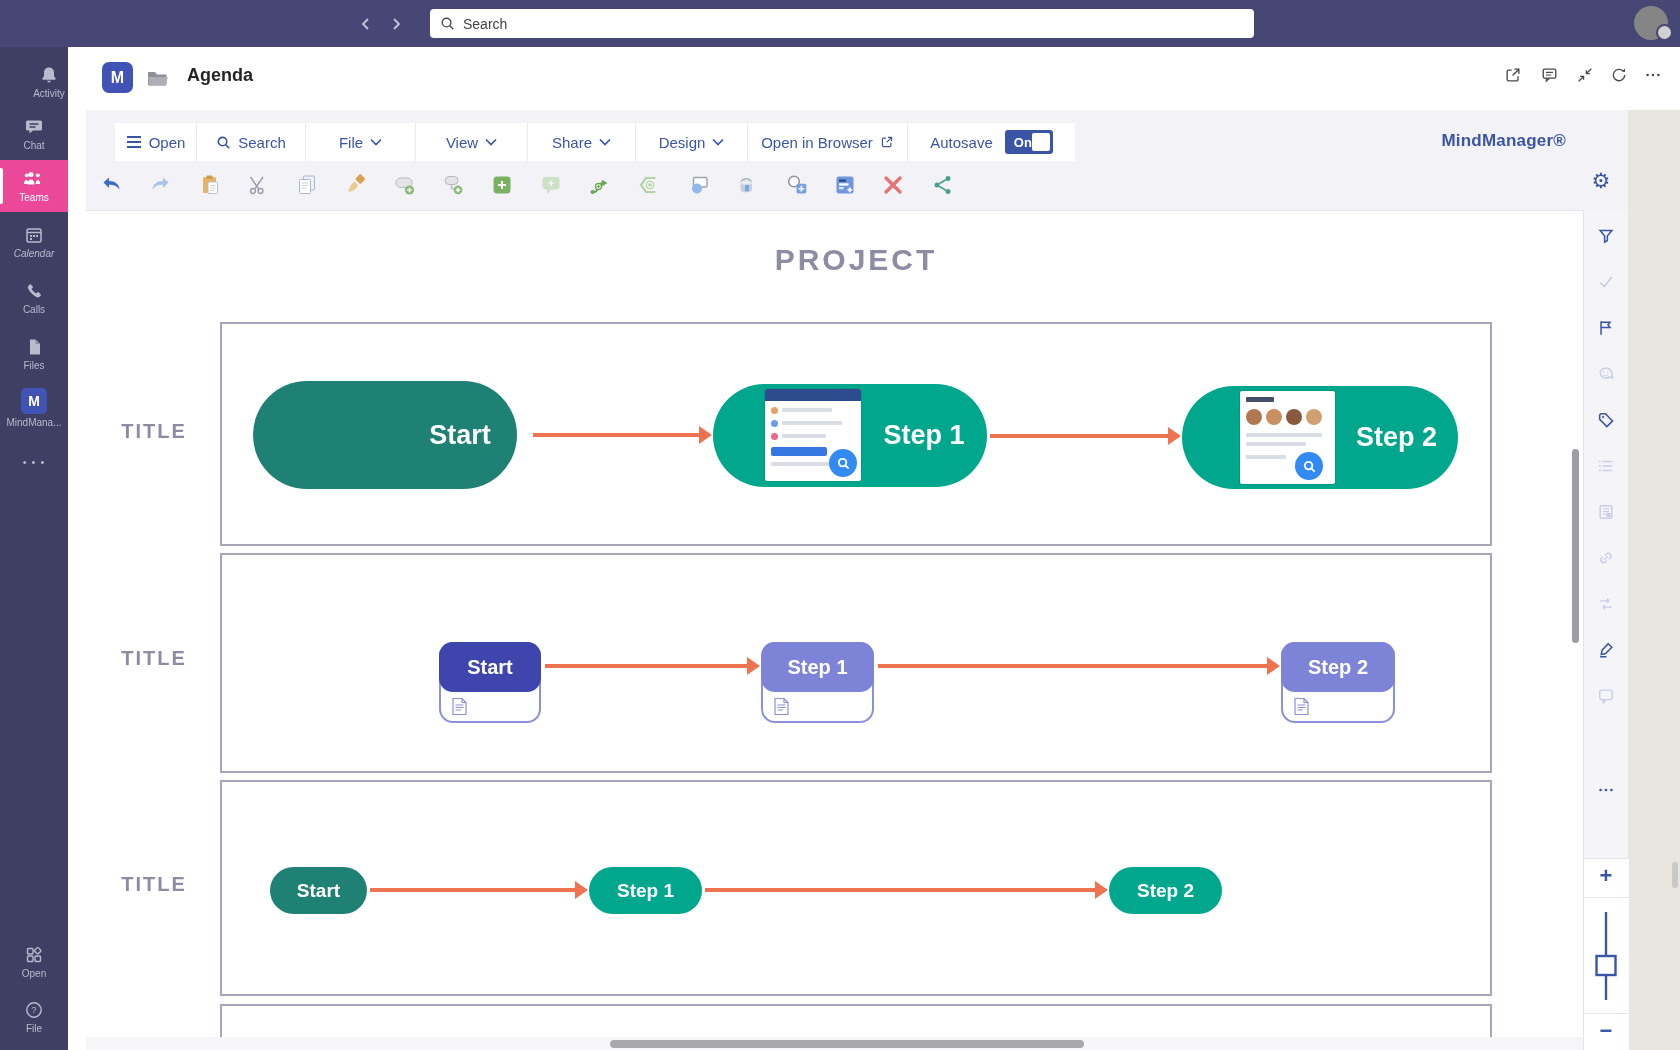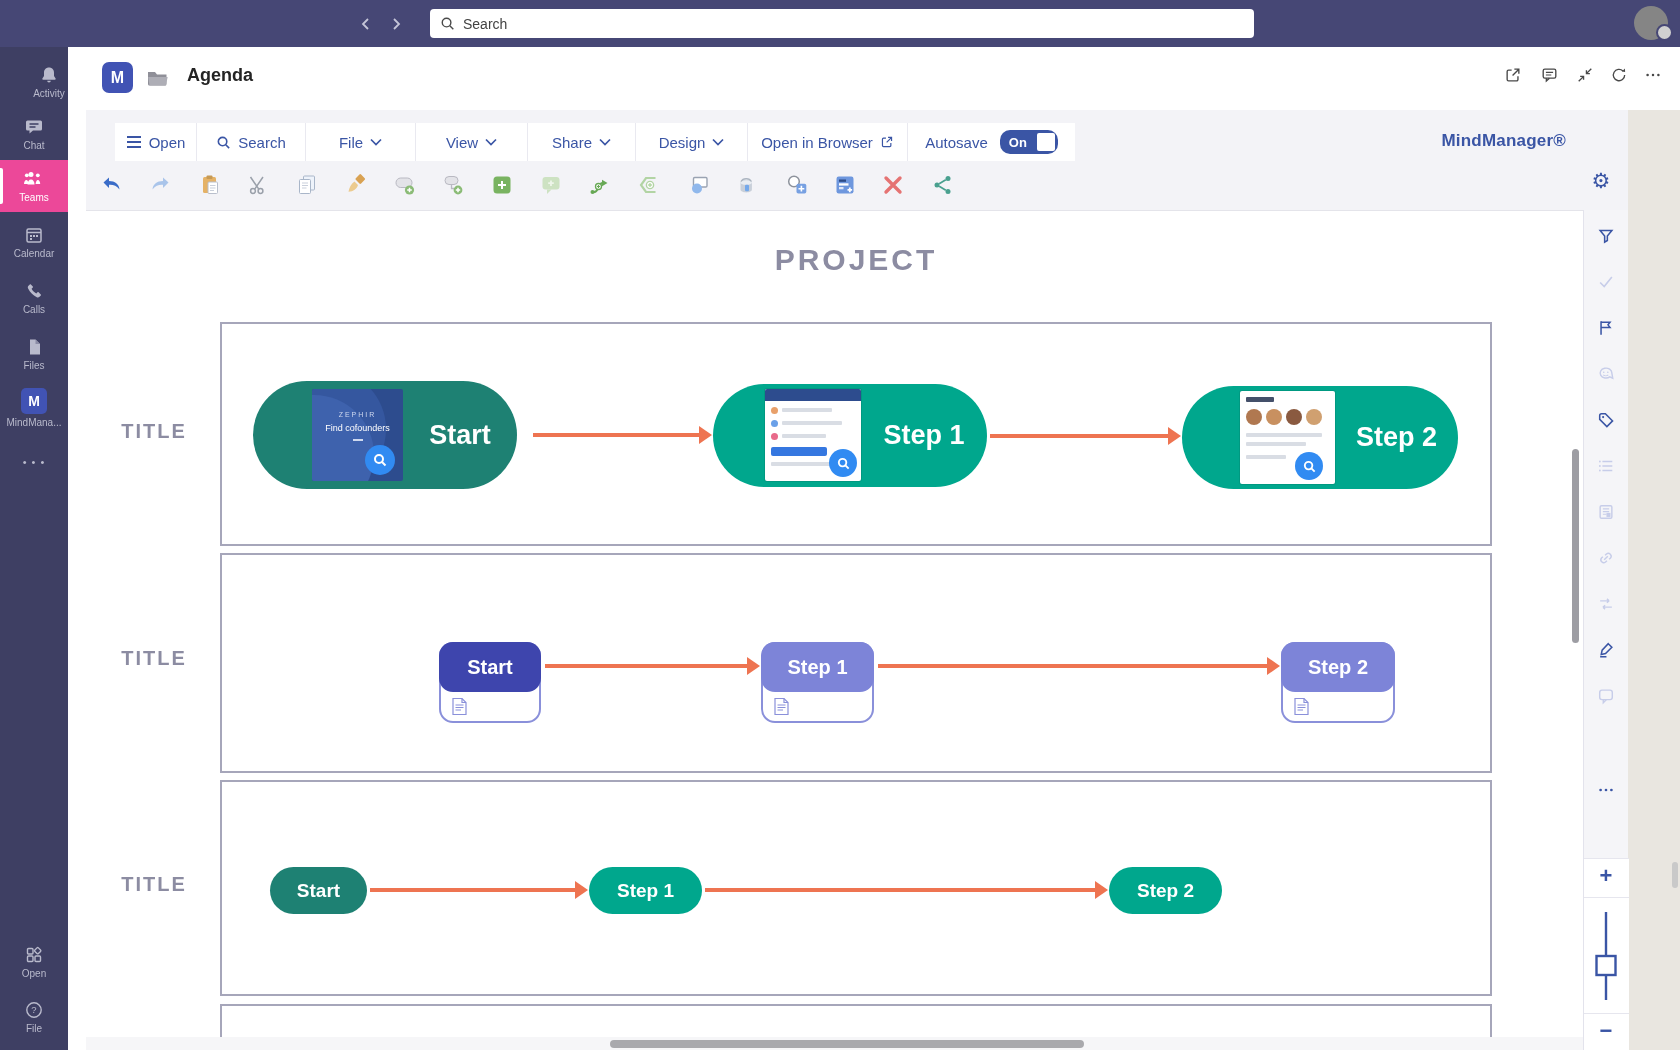--- a/index.html
+++ b/index.html
@@ -29,21 +29,21 @@
   .hd-ic { position:absolute; top:15px; width:26px; height:26px; display:flex; align-items:center; justify-content:center; cursor:pointer; color:#484848; }
 
   
   .gapcol { position:absolute; left:68px; top:110px; width:18px; height:940px; background:#ffffff; }
   .content { position:absolute; left:86px; top:110px; width:1542px; height:940px; background:#f3f3f7; }
   .beige { position:absolute; left:1628px; top:110px; width:52px; height:940px; background:#e9e6e0; }
   .pg-scroll { position:absolute; left:1672px; top:862px; width:6px; height:26px; background:#c9c9c9; border-radius:3px; }
 
   .menubar { position:absolute; left:29px; top:13px; width:960px; height:38px; background:#ffffff; display:flex; }
   .mi { height:38px; display:flex; align-items:center; justify-content:center; gap:7px; color:#3a55a5; font-size:15px; font-weight:500; border-right:1px solid #e9e9f0; cursor:pointer; white-space:nowrap; }
-  .toggle { width:58px; height:24px; background:#3a55a5; border-radius:10px; position:relative; display:flex; align-items:center; cursor:pointer;text-align:center; }
+  .toggle { width:48px; height:24px; background:#3a55a5; border-radius:3px; position:relative; display:flex; align-items:center; cursor:pointer;text-align:center; }
   .toggle .t-lab { color:#fff; font-size:13px; font-weight:bold; margin-left:9px; }
   .toggle .knob { position:absolute; right:3px; top:3px; width:18px; height:18px; background:#ffffff; border-radius:2px; }
   .brand { position:absolute; right:62px; top:21px; font-size:17px; font-weight:600; color:#3a55a5; letter-spacing:.2px; }
 
   .toolbar-ic { position:absolute; top:58px; width:34px; height:34px; display:flex; align-items:center; justify-content:center; cursor:pointer; }
   .gear { position:absolute; left:1500px; top:56px; width:30px; height:30px; display:flex; align-items:center; justify-content:center; color:#3a55a5; font-size:21px; cursor:pointer; font-family:"DejaVu Sans", sans-serif; }
 
   
   .canvas { position:absolute; left:0px; top:100px; width:1497px; height:840px; background:#ffffff; overflow:hidden; border-top:1px solid #e4e4ea; }
   .proj-title { position:absolute; left:134px; top:32px; width:1272px; text-align:center; font-size:30px; font-weight:bold; letter-spacing:3px; color:#8c8ca2; }
@@ -132,21 +132,21 @@
     <svg width="22" height="20" viewBox="0 0 22 20">
         <circle cx="8" cy="5.6" r="2.5" fill="currentColor"></circle>
         <circle cx="14.8" cy="6.3" r="1.9" fill="currentColor"></circle>
         <circle cx="3.8" cy="6.3" r="1.9" fill="currentColor"></circle>
         <path d="M4.5 15.5c0-3 1.5-5 3.5-5s3.5 2 3.5 5z" fill="currentColor"></path>
         <path d="M12.6 15c.2-2.3 1-4 2.2-4 1.4 0 2.4 1.7 2.4 4z" fill="currentColor"></path>
         <path d="M1 15c0-2.3 1-4 2.4-4 1.2 0 2 1.7 2.2 4z" fill="currentColor"></path>
       </svg>
     <span class="lbl">Teams</span>
   </div>
-  <div class="rail-item" style="top:169px;">
+  <div class="rail-item" style="top:169px;font-style:italic;">
     <svg width="20" height="20" viewBox="0 0 20 20">
         <rect x="3" y="4" width="14" height="13" rx="1.5" fill="none" stroke="currentColor" stroke-width="1.5"></rect>
         <path d="M3 7.5h14" stroke="currentColor" stroke-width="1.5"></path>
         <rect x="6" y="10" width="2" height="2" fill="currentColor"></rect>
         <rect x="9" y="10" width="2" height="2" fill="currentColor"></rect>
         <rect x="12" y="10" width="2" height="2" fill="currentColor"></rect>
         <rect x="6" y="13" width="2" height="2" fill="currentColor"></rect>
       </svg>
     <span class="lbl">Calendar</span>
   </div>
@@ -426,33 +426,20 @@
     <div class="lane" style="top:111px;height:224px;"></div>
     <div class="lane" style="top:342px;height:220px;"></div>
     <div class="lane" style="top:569px;height:216px;"></div>
     <div class="lane" style="top:793px;height:240px;"></div>
 
     <div class="lane-label" style="top:209px;">TITLE</div>
     <div class="lane-label" style="top:436px;">TITLE</div>
     <div class="lane-label" style="top:662px;">TITLE</div>
 
     <div class="pill1" style="left:167px;top:170px;width:264px;height:108px;background:#1e8173;">
-      <div class="thumb zph" style="left:59px;top:8px;width:91px;height:92px;">
-        <div class="arc1"></div>
-          <div class="arc2"></div>
-        <div class="zph-app">ZEPHIR</div>
-        <div class="zph-tag">Find cofounders</div>
-        <div class="zph-dash"></div>
-        <div class="badge" style="right:8px;bottom:6px;width:30px;height:30px;">
-          <svg width="16" height="16" viewBox="0 0 16 16">
-              <circle cx="7" cy="7" r="4" fill="none" stroke="#ffffff" stroke-width="2"></circle>
-              <line x1="10" y1="10" x2="13.5" y2="13.5" stroke="#ffffff" stroke-width="2"></line>
-            </svg>
-        </div>
-      </div>
       <div class="p-lab" style="left:150px;right:0;">Start</div>
     </div>
 
     <div class="arrow" style="left:447px;top:222px;width:166px;"></div>
 
     <div class="pill1" style="left:627px;top:173px;width:274px;height:103px;background:#00a78d;">
       <div class="thumb shot" style="left:52px;top:5px;width:96px;height:92px;">
         <div class="abs" style="left:0;top:0;width:96px;height:12px;background:#2d4c8e;"></div>
         <div class="dotc" style="left:6px;top:18px;width:7px;height:7px;background:#e8a06a;"></div>
         <div class="bar" style="left:17px;top:19px;width:50px;height:4px;"></div>

